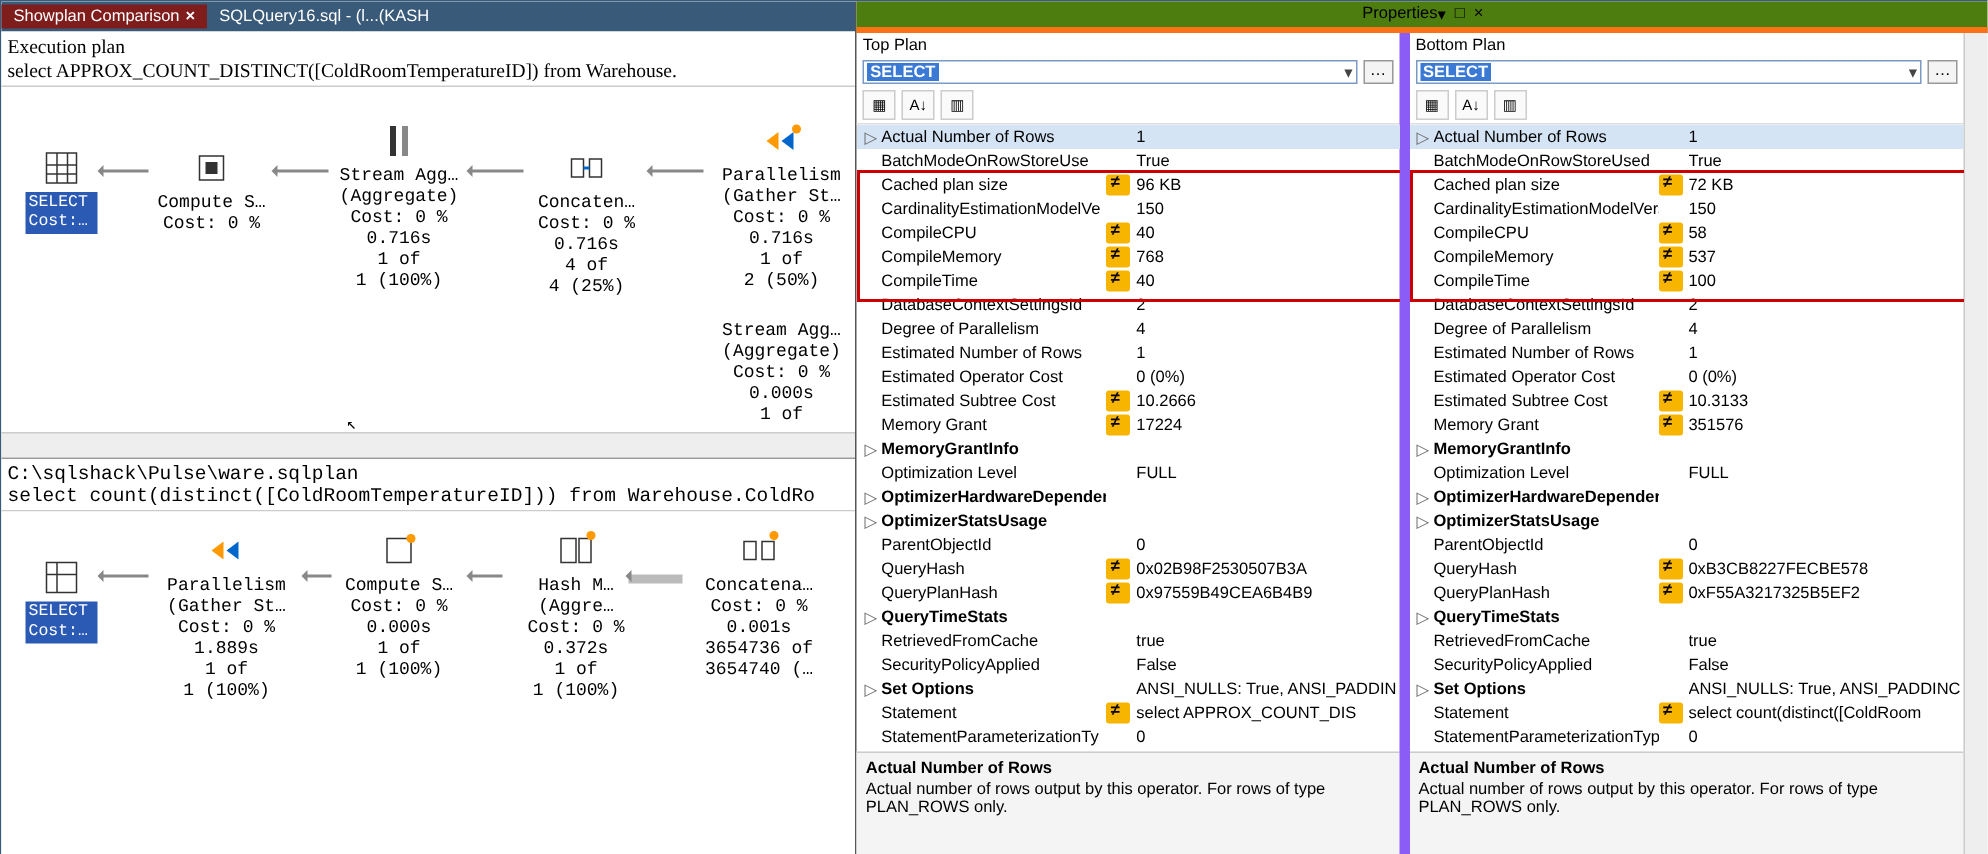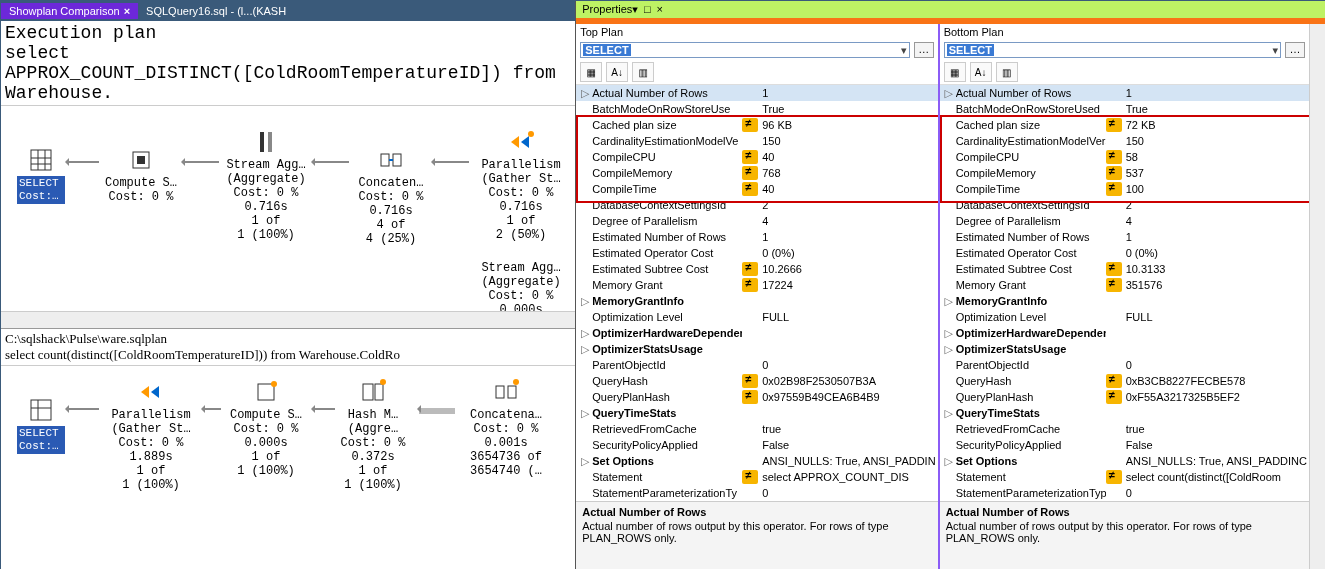--- a/index.html
+++ b/index.html
@@ -1,35 +1,35 @@
 <!DOCTYPE html>
 <html><head>
 <meta charset="utf-8">
 <style>
 body{margin:0;font-family:"Segoe UI",Tahoma,sans-serif;font-size:11px;background:#fff;color:#000;overflow:hidden}
 .root{width:1325px;height:569px;display:flex;border:1px solid #3a5a7a}
 .left-pane{width:589px;display:flex;flex-direction:column;background:#fff;border-right:1px solid #555}
 .tab-bar{height:20px;background:#3a5a7a;display:flex;align-items:center;color:#fff;font-size:11px}
 .tab{padding:2px 8px;display:flex;align-items:center;gap:4px}
-.tab.active{background:#6d28d9}
+.tab.active{background:#7f1d1d}
 .tab .close-x{font-weight:bold;cursor:pointer}
-.plan-header{background:#fff;padding:2px 4px;font-family:Liberation Mono, monospace;font-size:18px;border-bottom:1px solid #ccc}
+.plan-header{background:#fff;padding:2px 4px;font-family:Liberation Serif, serif;font-size:13px;border-bottom:1px solid #ccc}
 .plan-canvas{flex:1;background:#fff;position:relative;overflow:hidden}
 .hscroll{height:16px;background:#eee;border-top:1px solid #ccc}
-.plan-header2{background:#fff;padding:2px 4px;font-family:Liberation Serif, serif;font-size:13px;border-top:1px solid #999;border-bottom:1px solid #ccc}
+.plan-header2{background:#fff;padding:2px 4px;font-family:Liberation Mono, monospace;font-size:13px;border-top:1px solid #999;border-bottom:1px solid #ccc}
 .node{position:absolute;text-align:center;font-family:"Courier New",monospace;font-size:12px;line-height:14px}
 .node .icon{width:28px;height:28px;margin:0 auto 2px;position:relative}
 .node .sel{background:#2a5ab4;color:#fff;font-family:"Courier New",monospace;font-size:11px;padding:1px 2px;text-align:left;line-height:13px}
 .arrow-line{position:absolute;height:2px;background:#888}
 .arrow-line:before{content:"";position:absolute;left:-6px;top:-3px;border:4px solid transparent;border-right-color:#888}
 .right-pane{flex:1;display:flex;flex-direction:column}
-.props-title{background:#bef264;padding:2px 6px;font-size:11px;display:flex;justify-content:flex-start;border-bottom:6px solid #f97316}
+.props-title{background:#4d7c0f;padding:2px 6px;font-size:11px;display:flex;justify-content:center;border-bottom:4px solid #f97316}
 .wincontrols{display:flex;gap:6px}
 .props-body{flex:1;display:flex}
-.plan-col{flex:1;display:flex;flex-direction:column;border-left:2px solid #8b5cf6}
+.plan-col{flex:1;display:flex;flex-direction:column;border-left:7px solid #8b5cf6}
 .plan-col:first-child{border-left:none}
 .plan-label{padding:2px 4px;font-size:11px}
 .select-row{display:flex;padding:2px 4px;gap:4px}
 .select-field{flex:1;border:1px solid #7a9ac4;background:#fff;padding:1px 2px;font-size:11px;position:relative}
 .select-field span{background:#3a7ad4;color:#fff;font-weight:bold;padding:0 2px}
 .select-field:after{content:"▾";position:absolute;right:2px;top:1px;color:#444}
 .ellipsis-btn{width:18px;border:1px solid #999;text-align:center;background:#f4f4f4}
 .toolbar-row{display:flex;gap:4px;padding:2px 4px;border-bottom:1px solid #ddd}
 .tool-btn{width:20px;height:18px;border:1px solid #ccc;background:#fafafa;display:flex;align-items:center;justify-content:center;font-size:10px}
 .grid{flex:1;overflow:auto;position:relative}
@@ -177,21 +177,21 @@
     <div class="icon"><svg class="icon-svg">
               <rect x="6" y="6" width="16" height="16" fill="none" stroke="#333"></rect>
               <circle cx="22" cy="6" r="3" fill="#f90"></circle>
             </svg></div>
     <div>Compute S…</div>
           <div>Cost: 0 %</div>
           <div>0.000s</div>
           <div>1 of</div>
           <div>1 (100%)</div>
    </div>
-   <div class="node" style="left:332px;top:12px;width:80px">
+   <div class="node" style="left:343px;top:12px;width:80px">
     <div class="icon"><svg class="icon-svg">
               <rect x="4" y="6" width="10" height="16" fill="none" stroke="#333"></rect>
               <rect x="16" y="6" width="8" height="16" fill="none" stroke="#333"></rect>
               <circle cx="24" cy="4" r="3" fill="#f90"></circle>
             </svg></div>
     <div>Hash M…</div>
           <div>(Aggre…</div>
           <div>Cost: 0 %</div>
           <div>0.372s</div>
           <div>1 of</div>

